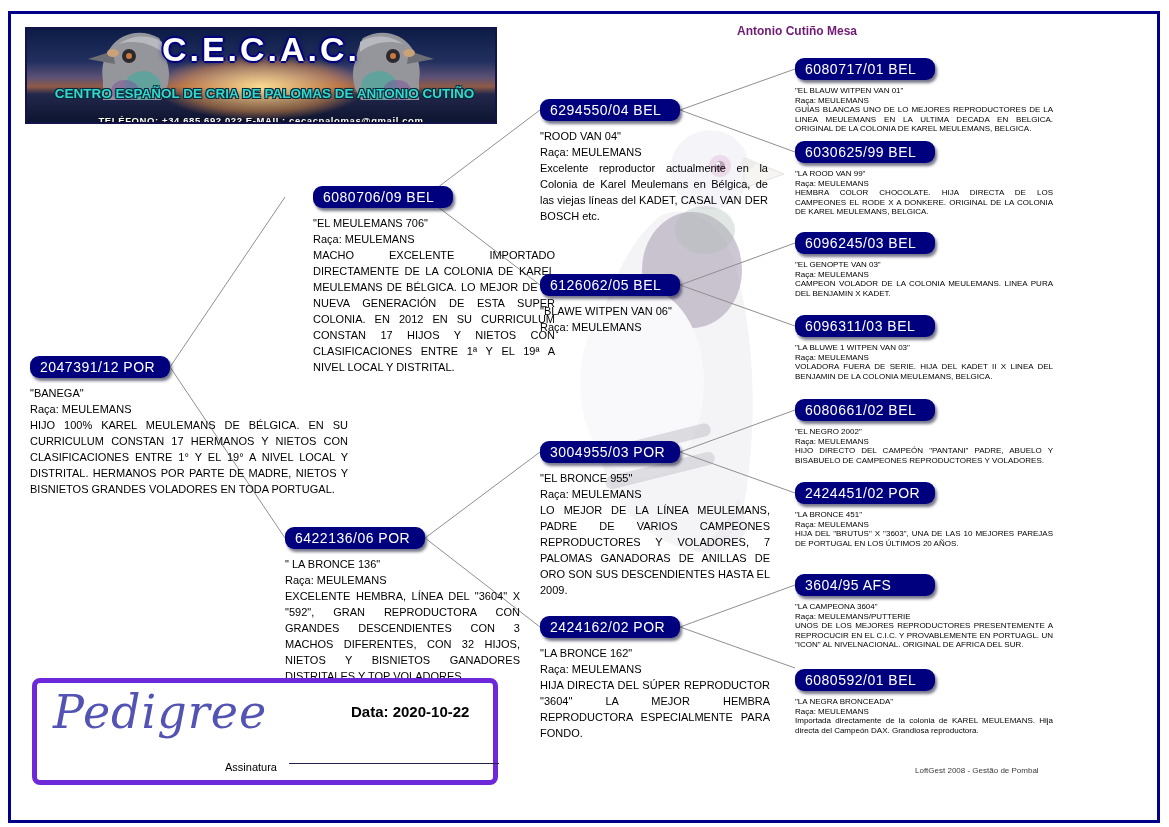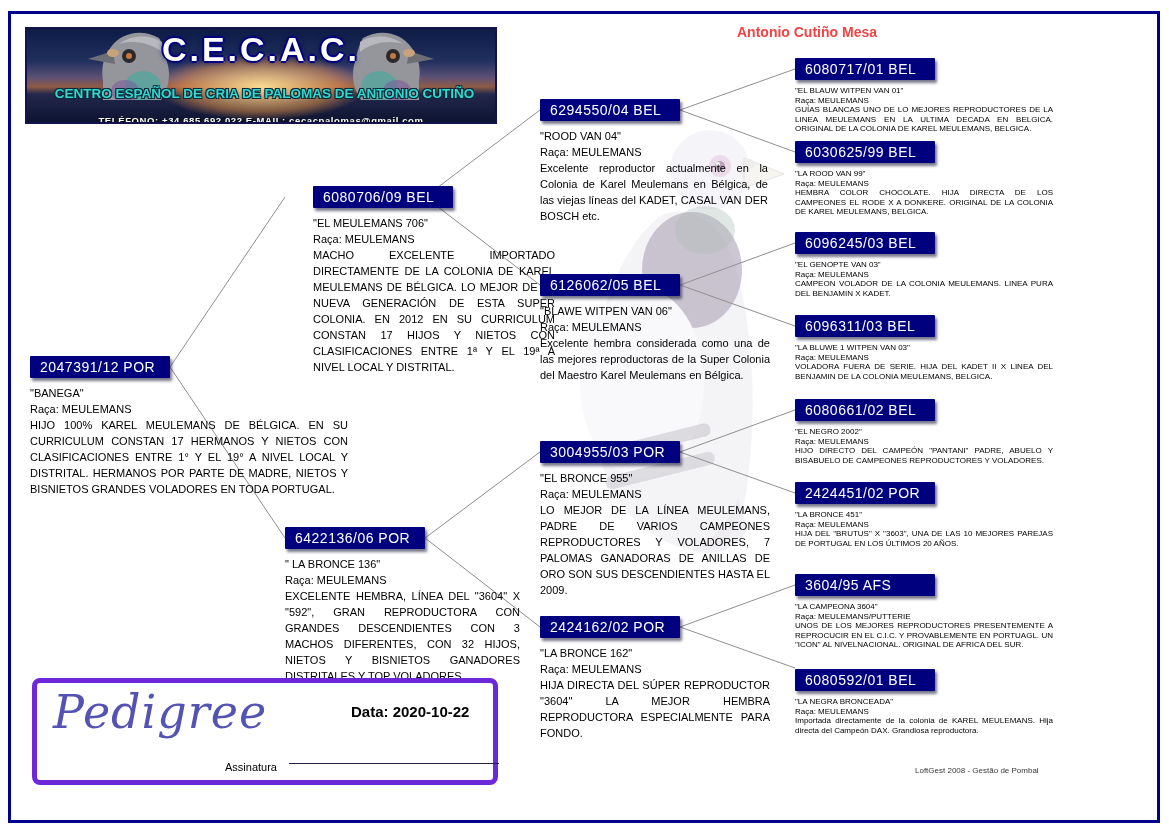--- a/index.html
+++ b/index.html
@@ -22,32 +22,32 @@
         text-shadow:1px 1px 0 #062a3a,-1px -1px 0 #062a3a,1px -1px 0 #062a3a,-1px 1px 0 #062a3a;}
   .banner-addr{position:absolute;left:0;right:0;top:74px;text-align:center;z-index:3;white-space:nowrap;
         font-size:12px;font-weight:bold;letter-spacing:.6px;color:#fff;text-shadow:1px 1px 1px #000;margin-top:40px;}
   .banner-tel{position:absolute;left:0;right:0;top:86px;text-align:center;z-index:3;white-space:nowrap;
         font-size:9.5px;font-weight:bold;letter-spacing:.6px;color:#fff;text-shadow:1px 1px 1px #000;}
   .bird{position:absolute;top:1px;z-index:2;}
   .bird.left{left:56px;}
   .bird.right{right:56px;transform:scaleX(-1);}
 
   
-  .owner{position:absolute;left:737px;top:24px;font-size:14px;font-weight:bold;color:#ef4444;}
+  .owner{position:absolute;left:737px;top:24px;font-size:12px;font-weight:bold;color:#701a75;}
 
   
   .watermark{position:absolute;left:542px;top:98px;z-index:0;opacity:.5;}
 
   
   .connectors{position:absolute;left:0;top:0;z-index:1;}
   .connectors line{stroke:#8f8f8f;stroke-width:1;}
 
   
   .node{position:absolute;z-index:2;}
-  .node-box{width:140px;height:22px;background:#00007E;border-radius:1px;color:#fff;
+  .node-box{width:140px;height:22px;background:#00007E;border-radius:9px;color:#fff;
         font-size:14px;line-height:22px;padding-left:10px;box-sizing:border-box;
         letter-spacing:.5px;box-shadow:2px 3px 3px rgba(10,10,45,.55);}
   .node-text{color:#000;}
   .lg .node-text{margin-top:7px;font-size:11px;line-height:16px;}
   .sm .node-text{margin-top:6px;font-size:8px;line-height:9.5px;}
   .desc{text-align:justify;}
 
   .n0{left:30px;top:356px;width:318px;}
   .n1{left:285px;top:186px;width:242px;margin-left:28px;}
   .n2{left:285px;top:527px;width:235px;}
@@ -178,21 +178,20 @@
       <div>"ROOD VAN 04"</div>
       <div>Raça: MEULEMANS</div>
       <div class="desc">Excelente reproductor actualmente en la Colonia de Karel Meulemans en Bélgica, de las viejas líneas del KADET, CASAL VAN DER BOSCH etc.</div>
     </div>
   </div>
   <div class="node lg n4">
     <div class="node-box">6126062/05 BEL</div>
     <div class="node-text">
       <div>"BLAWE WITPEN VAN 06"</div>
       <div>Raça: MEULEMANS</div>
-      <div class="desc">Excelente hembra considerada como una de las mejores reproductoras de la Super Colonia del Maestro Karel Meulemans en Bélgica.</div>
     </div>
   </div>
   <div class="node lg n5">
     <div class="node-box">3004955/03 POR</div>
     <div class="node-text">
       <div>"EL BRONCE 955"</div>
       <div>Raça: MEULEMANS</div>
       <div class="desc">LO MEJOR DE LA LÍNEA MEULEMANS, PADRE DE VARIOS CAMPEONES REPRODUCTORES Y VOLADORES, 7 PALOMAS GANADORAS DE ANILLAS DE ORO SON SUS DESCENDIENTES HASTA EL 2009.</div>
     </div>
   </div>

